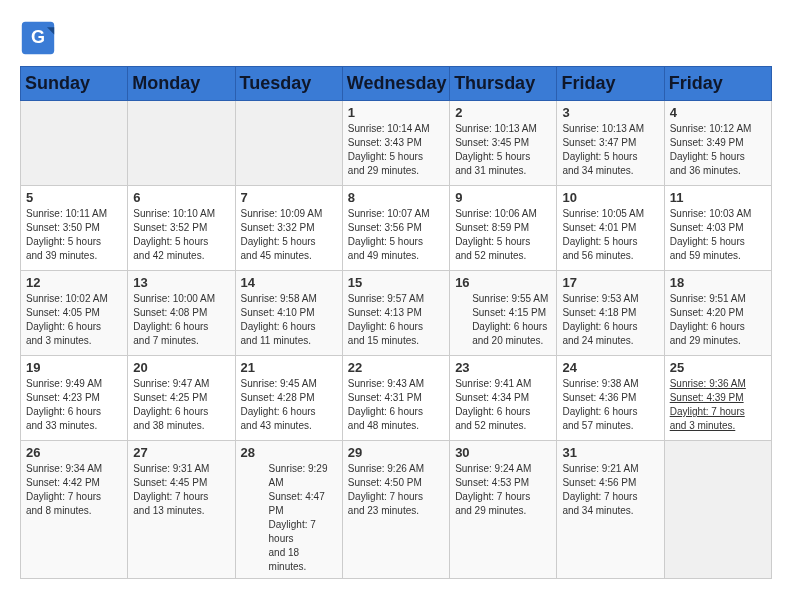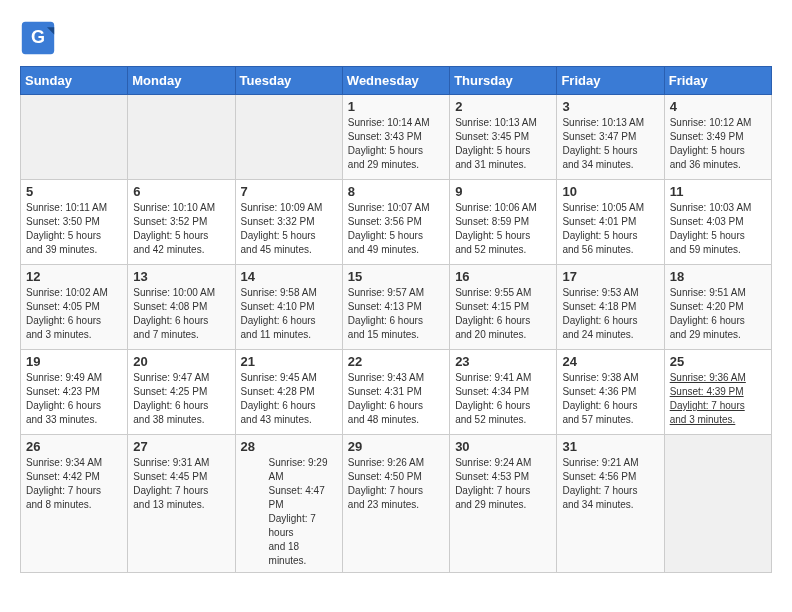--- a/index.html
+++ b/index.html
@@ -39,24 +39,24 @@
       color: #555;
       margin-top: 4px;
     }
     table {
       width: 100%;
       border-collapse: collapse;
       table-layout: fixed;
     }
     thead th {
       background-color: #3a7bd5;
-      color: #ffffff;
+      color: #0f172a;
       padding: 6px 4px;
       text-align: left;
-      font-size: 13px;
+      font-size: 18px;
       font-weight: bold;
       border: 1px solid #2a5fb0;
     }
     tbody td {
       border: 1px solid #ccc;
       vertical-align: top;
       padding: 4px 5px;
       height: 85px;
       background: #fff;
       font-size: 10.5px;
@@ -223,21 +223,21 @@
         </td>
         <td>
           <span class="day-num">15</span>
           <div class="day-info" style="white-space: pre-line;">Sunrise: 9:57 AM
 Sunset: 4:13 PM
 Daylight: 6 hours
 and 15 minutes.</div>
         </td>
         <td>
           <span class="day-num">16</span>
-          <div class="day-info" style="white-space: pre-line;">Sunrise: 9:55 AM
+          <div class="day-info" style="white-space: pre-line; margin-left: 17px;">Sunrise: 9:55 AM
 Sunset: 4:15 PM
 Daylight: 6 hours
 and 20 minutes.</div>
         </td>
         <td>
           <span class="day-num">17</span>
           <div class="day-info" style="white-space: pre-line;">Sunrise: 9:53 AM
 Sunset: 4:18 PM
 Daylight: 6 hours
 and 24 minutes.</div>

